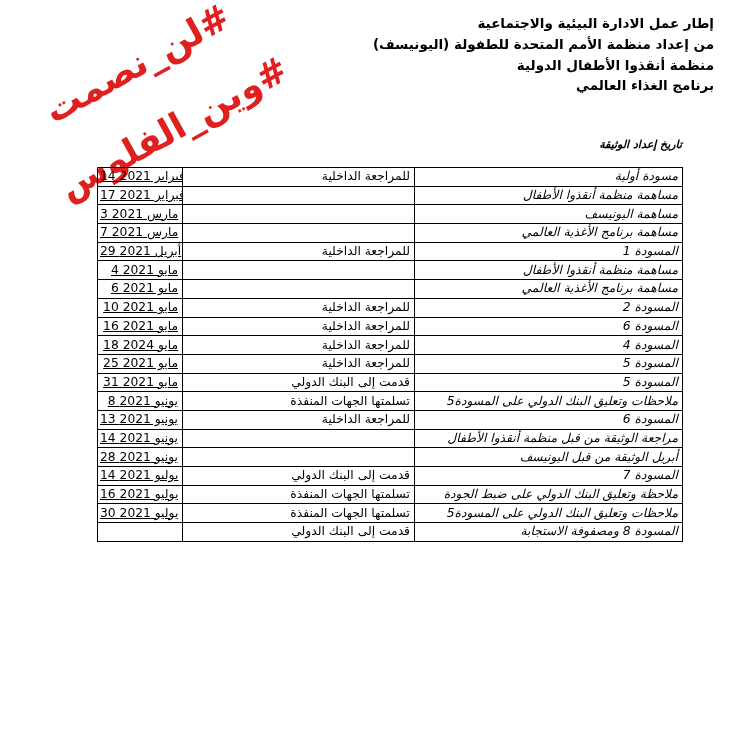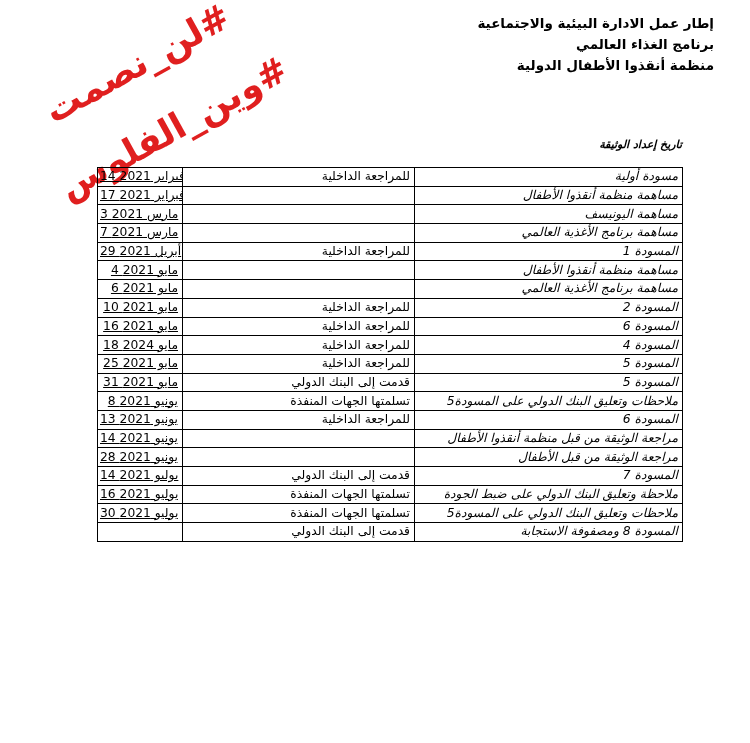--- a/index.html
+++ b/index.html
@@ -45,22 +45,23 @@
 </head>
 <body>
 
 <div class="watermark" style="color: rgb(224, 31, 31);">
   <span class="wline">#لن_نصمت</span>
   <span class="wline">#وين_الفلوس</span>
 </div>
 
 <div class="doc-header">
   <div>إطار عمل الادارة البيئية والاجتماعية</div>
+  <div>من إعداد منظمة الأمم المتحدة للطفولة (اليونيسف)</div>
+  <div>منظمة أنقذوا الأطفال الدولية</div>
   <div>برنامج الغذاء العالمي</div>
-  <div>منظمة أنقذوا الأطفال الدولية</div>
 </div>
 
 <div class="table-caption">تاريخ إعداد الوثيقة</div>
 
 <table class="history">
   <tbody>
       <tr>
         <td class="cell-desc">مسودة أولية</td>
         <td class="cell-purpose">للمراجعة الداخلية</td>
         <td class="cell-date">14 فبراير 2021</td>
@@ -129,21 +130,21 @@
         <td class="cell-desc">المسودة 6</td>
         <td class="cell-purpose">للمراجعة الداخلية</td>
         <td class="cell-date">13 يونيو 2021</td>
       </tr>
       <tr>
         <td class="cell-desc">مراجعة الوثيقة من قبل منظمة أنقذوا الأطفال</td>
         <td class="cell-purpose"></td>
         <td class="cell-date">14 يونيو 2021</td>
       </tr>
       <tr>
-        <td class="cell-desc">مراجعة الوثيقة من قبل الأطفال</td>
+        <td class="cell-desc">أبريل الوثيقة من قبل اليونيسف</td>
         <td class="cell-purpose"></td>
         <td class="cell-date">28 يونيو 2021</td>
       </tr>
       <tr>
         <td class="cell-desc">المسودة 7</td>
         <td class="cell-purpose">قدمت إلى البنك الدولي</td>
         <td class="cell-date">14 يوليو 2021</td>
       </tr>
       <tr>
         <td class="cell-desc">ملاحظة وتعليق البنك الدولي على ضبط الجودة</td>

